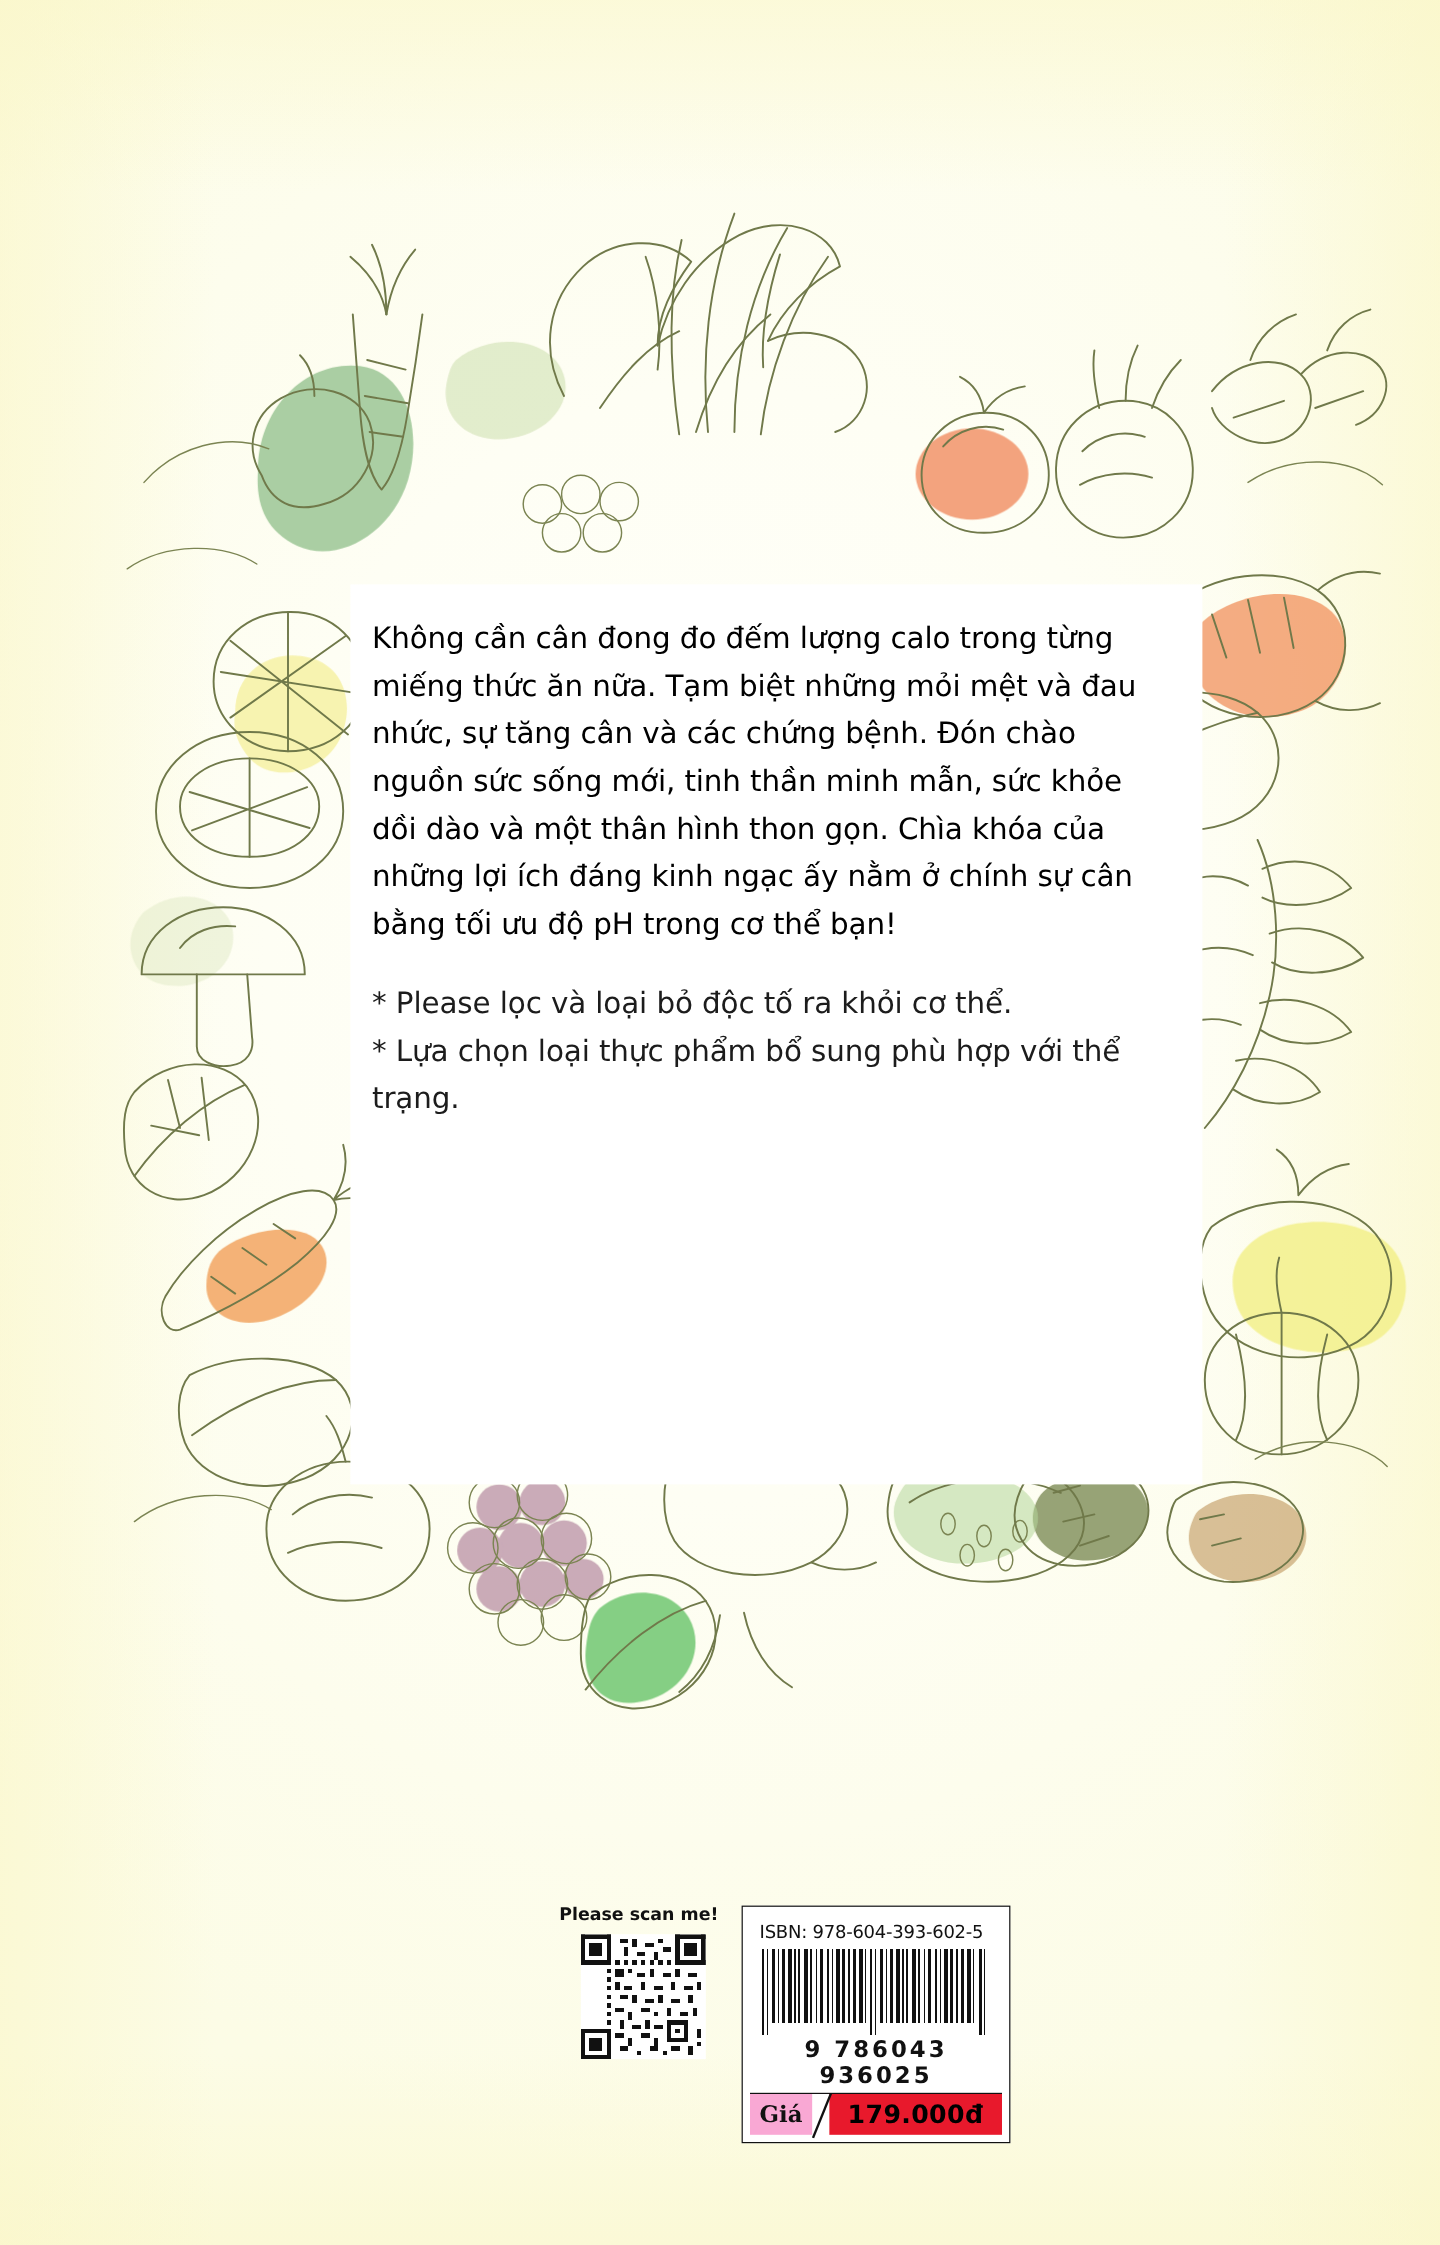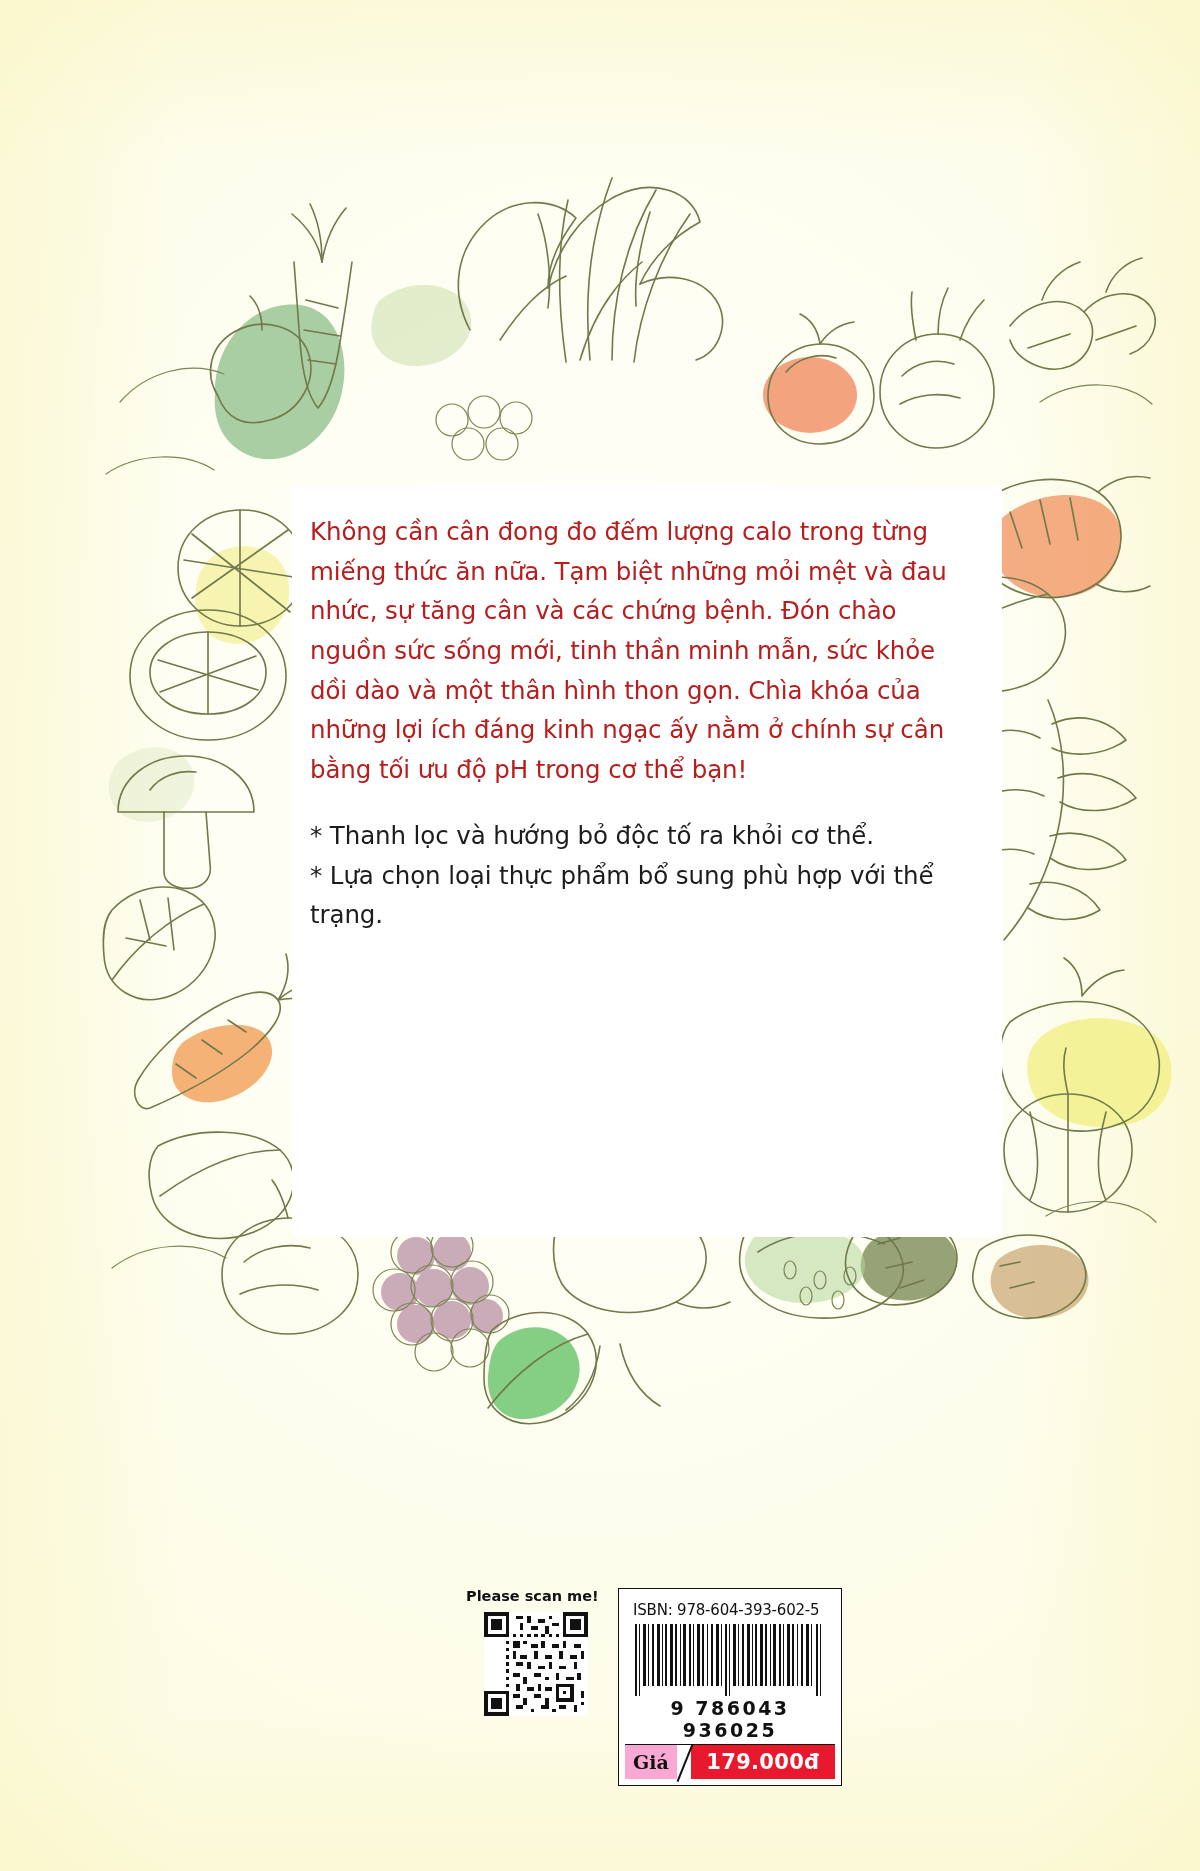--- a/index.html
+++ b/index.html
@@ -55,21 +55,21 @@
   }
 
   .text-inner {
     padding: 25px 28px 0 18px;
   }
 
   .para {
     font-family: "DejaVu Sans", sans-serif;
     font-size: 24.5px;
     line-height: 1.62;
-    color: #b91c1c;
+    color: #000000;
     margin: 0 0 26px 0;
     letter-spacing: -0.1px;
   }
 
   .bullets {
     font-family: "DejaVu Sans", sans-serif;
     font-size: 24.5px;
     line-height: 1.62;
     color: #1c1c1c;
     margin: 0;
@@ -167,21 +167,21 @@
     position: absolute;
     left: 50%;
     top: -2px;
     width: 2px;
     height: 40px;
     background: #111;
     transform: rotate(22deg);
   }
   .price-value {
     background: #e8192c;
-    color: #ffffff;
+    color: #000000;
     font-family: "DejaVu Sans", sans-serif;
     font-weight: bold;
     font-size: 21px;
     flex: 1;
     display: flex;
     align-items: center;
     justify-content: center;
     letter-spacing: 0.3px;
   }
 </style>
@@ -384,21 +384,21 @@
       <path d="M1040 402 C1076 378 1126 380 1152 404"></path>
       <path d="M1046 1216 C1082 1194 1132 1198 1156 1222"></path>
       <path d="M340 1180 C376 1156 430 1156 458 1180"></path>
     </g>
   </svg>
 
   <div class="text-panel">
     <div class="text-inner">
       <p class="para">Không cần cân đong đo đếm lượng calo trong từng miếng thức ăn nữa. Tạm biệt những mỏi mệt và đau nhức, sự tăng cân và các chứng bệnh. Đón chào nguồn sức sống mới, tinh thần minh mẫn, sức khỏe dồi dào và một thân hình thon gọn. Chìa khóa của những lợi ích đáng kinh ngạc ấy nằm ở chính sự cân bằng tối ưu độ pH trong cơ thể bạn!</p>
       <div class="bullets">
-        <div>* Thanh lọc và hướng bỏ độc tố ra khỏi cơ thể.</div>
+        <div>* Please lọc và loại bỏ độc tố ra khỏi cơ thể.</div>
         <div>* Lựa chọn loại thực phẩm bổ sung phù hợp với thể trạng.</div>
       </div>
     </div>
   </div>
 
   <div class="footer">
 
     <div class="scan-block">
       <div class="scan-label">Please scan me!</div>
       <svg class="qr" viewBox="0 0 29 29" xmlns="http://www.w3.org/2000/svg" shape-rendering="crispEdges">

